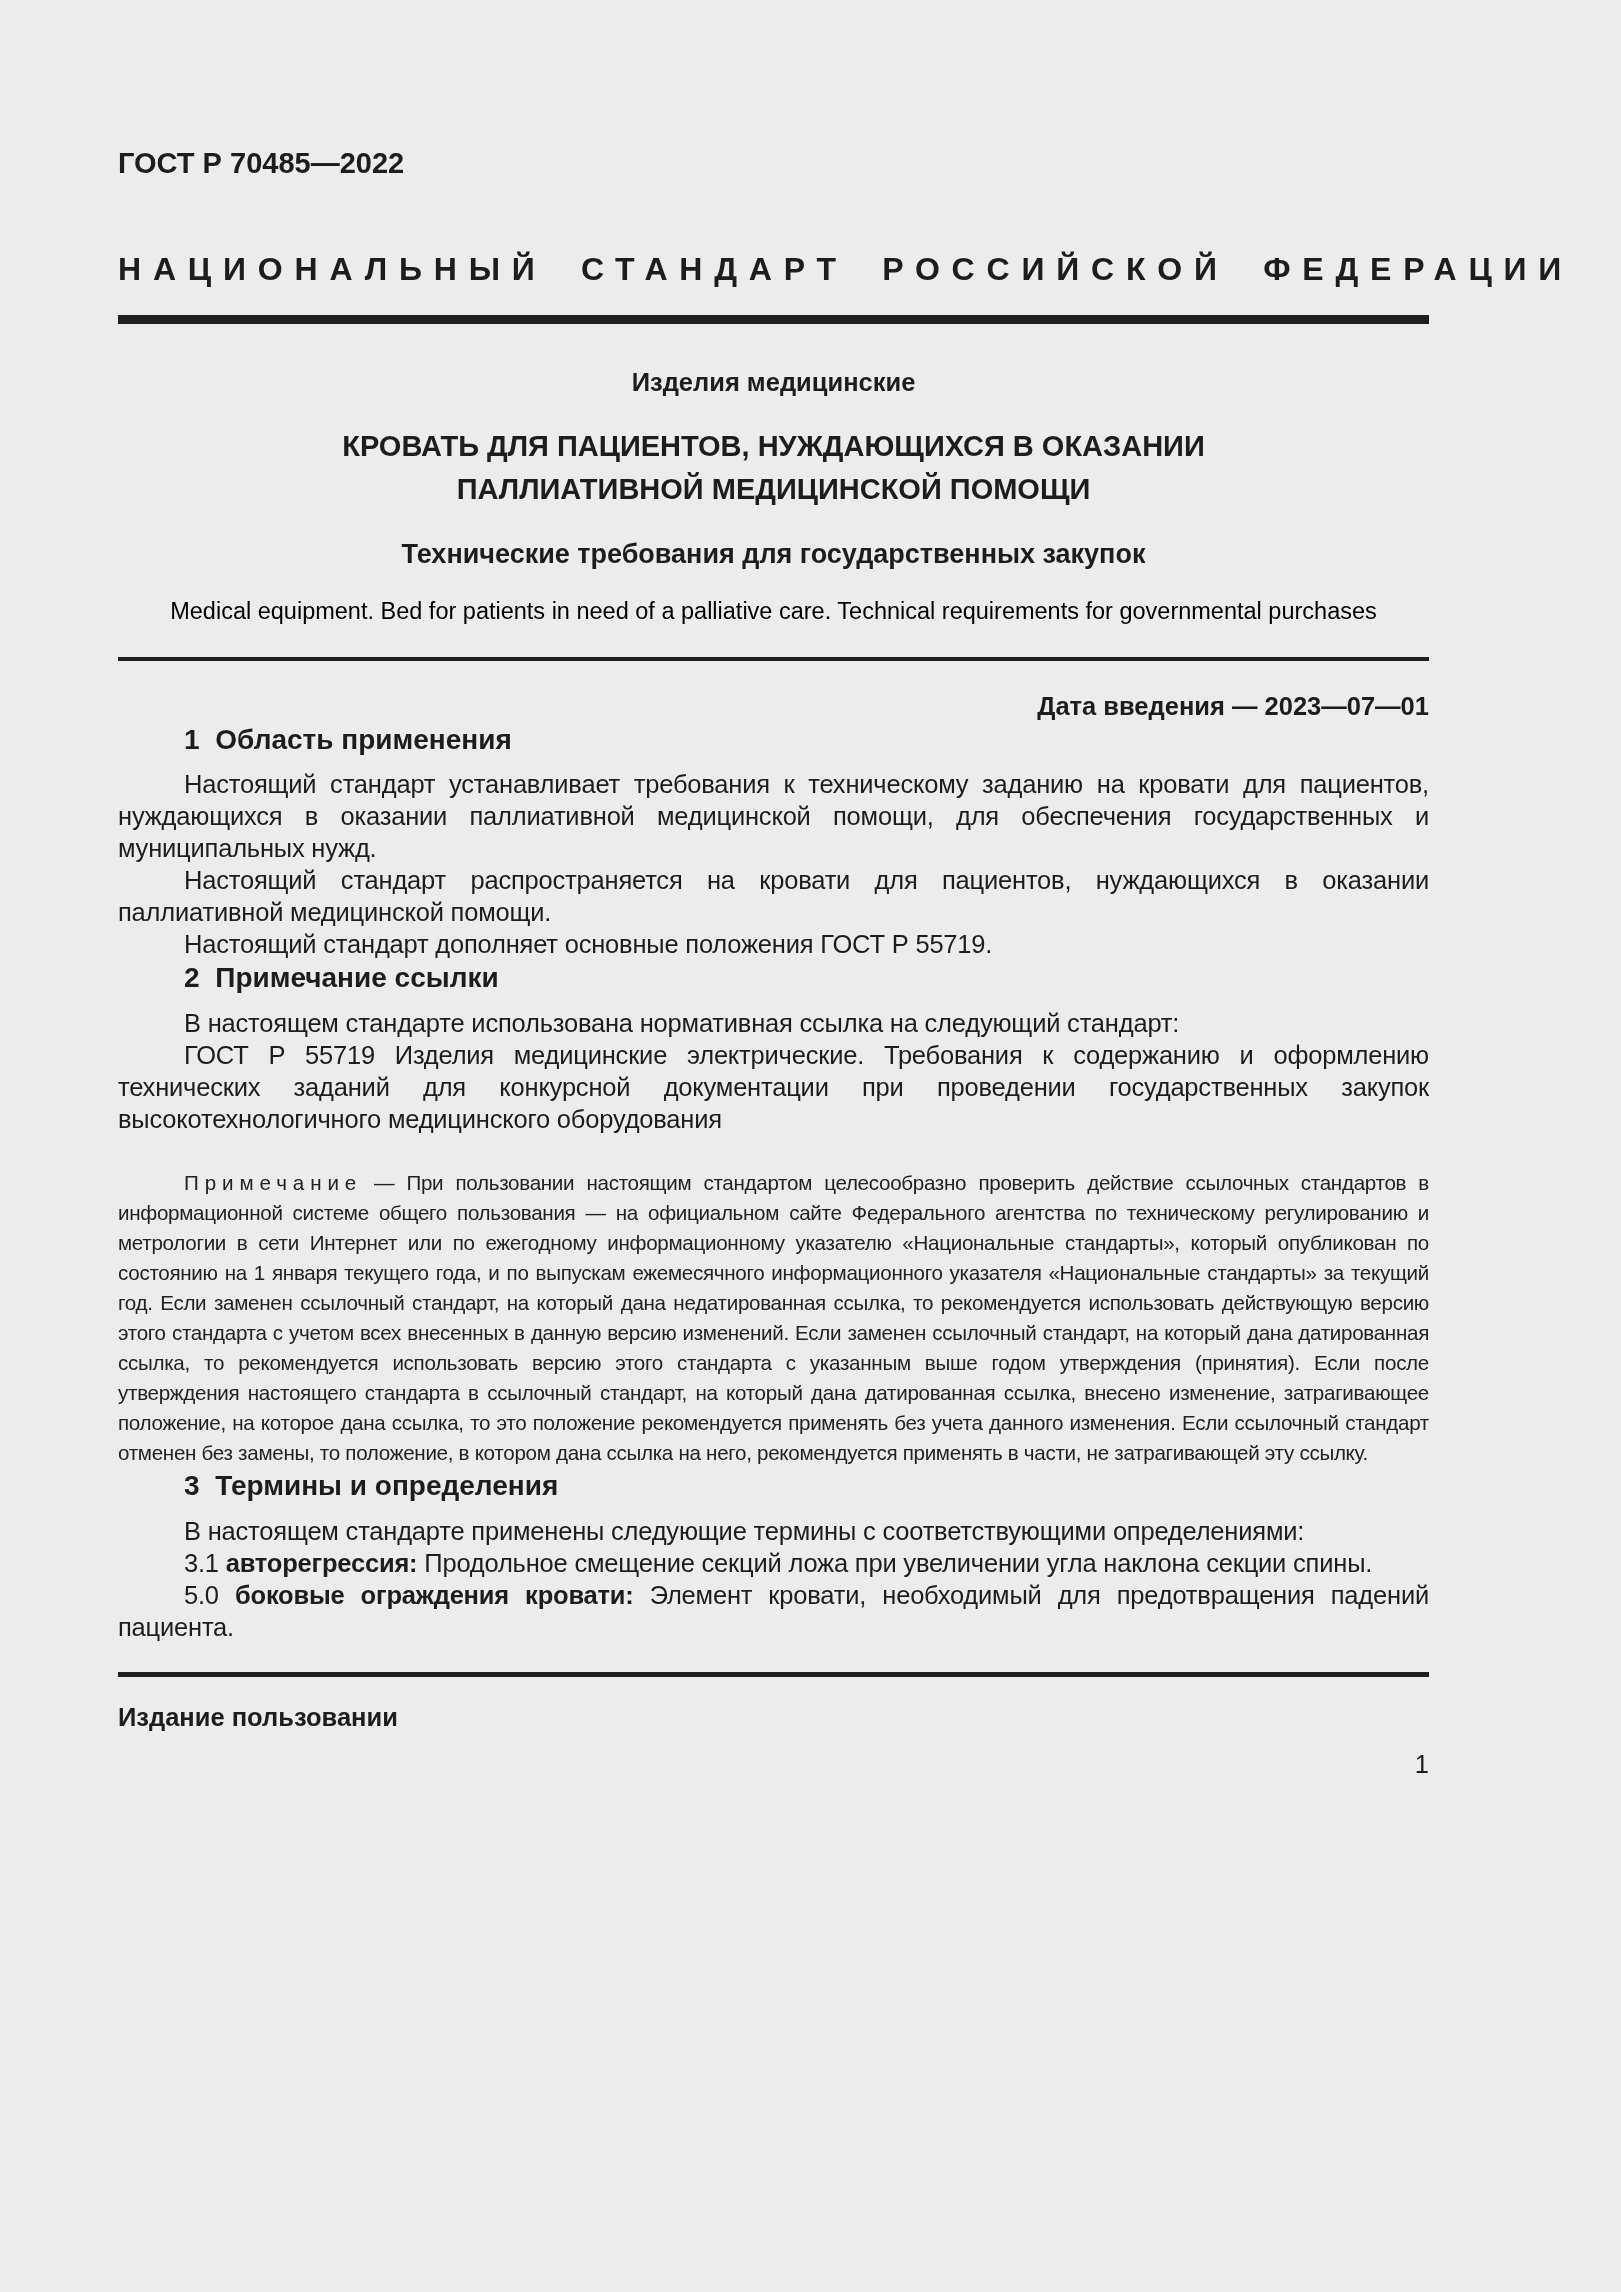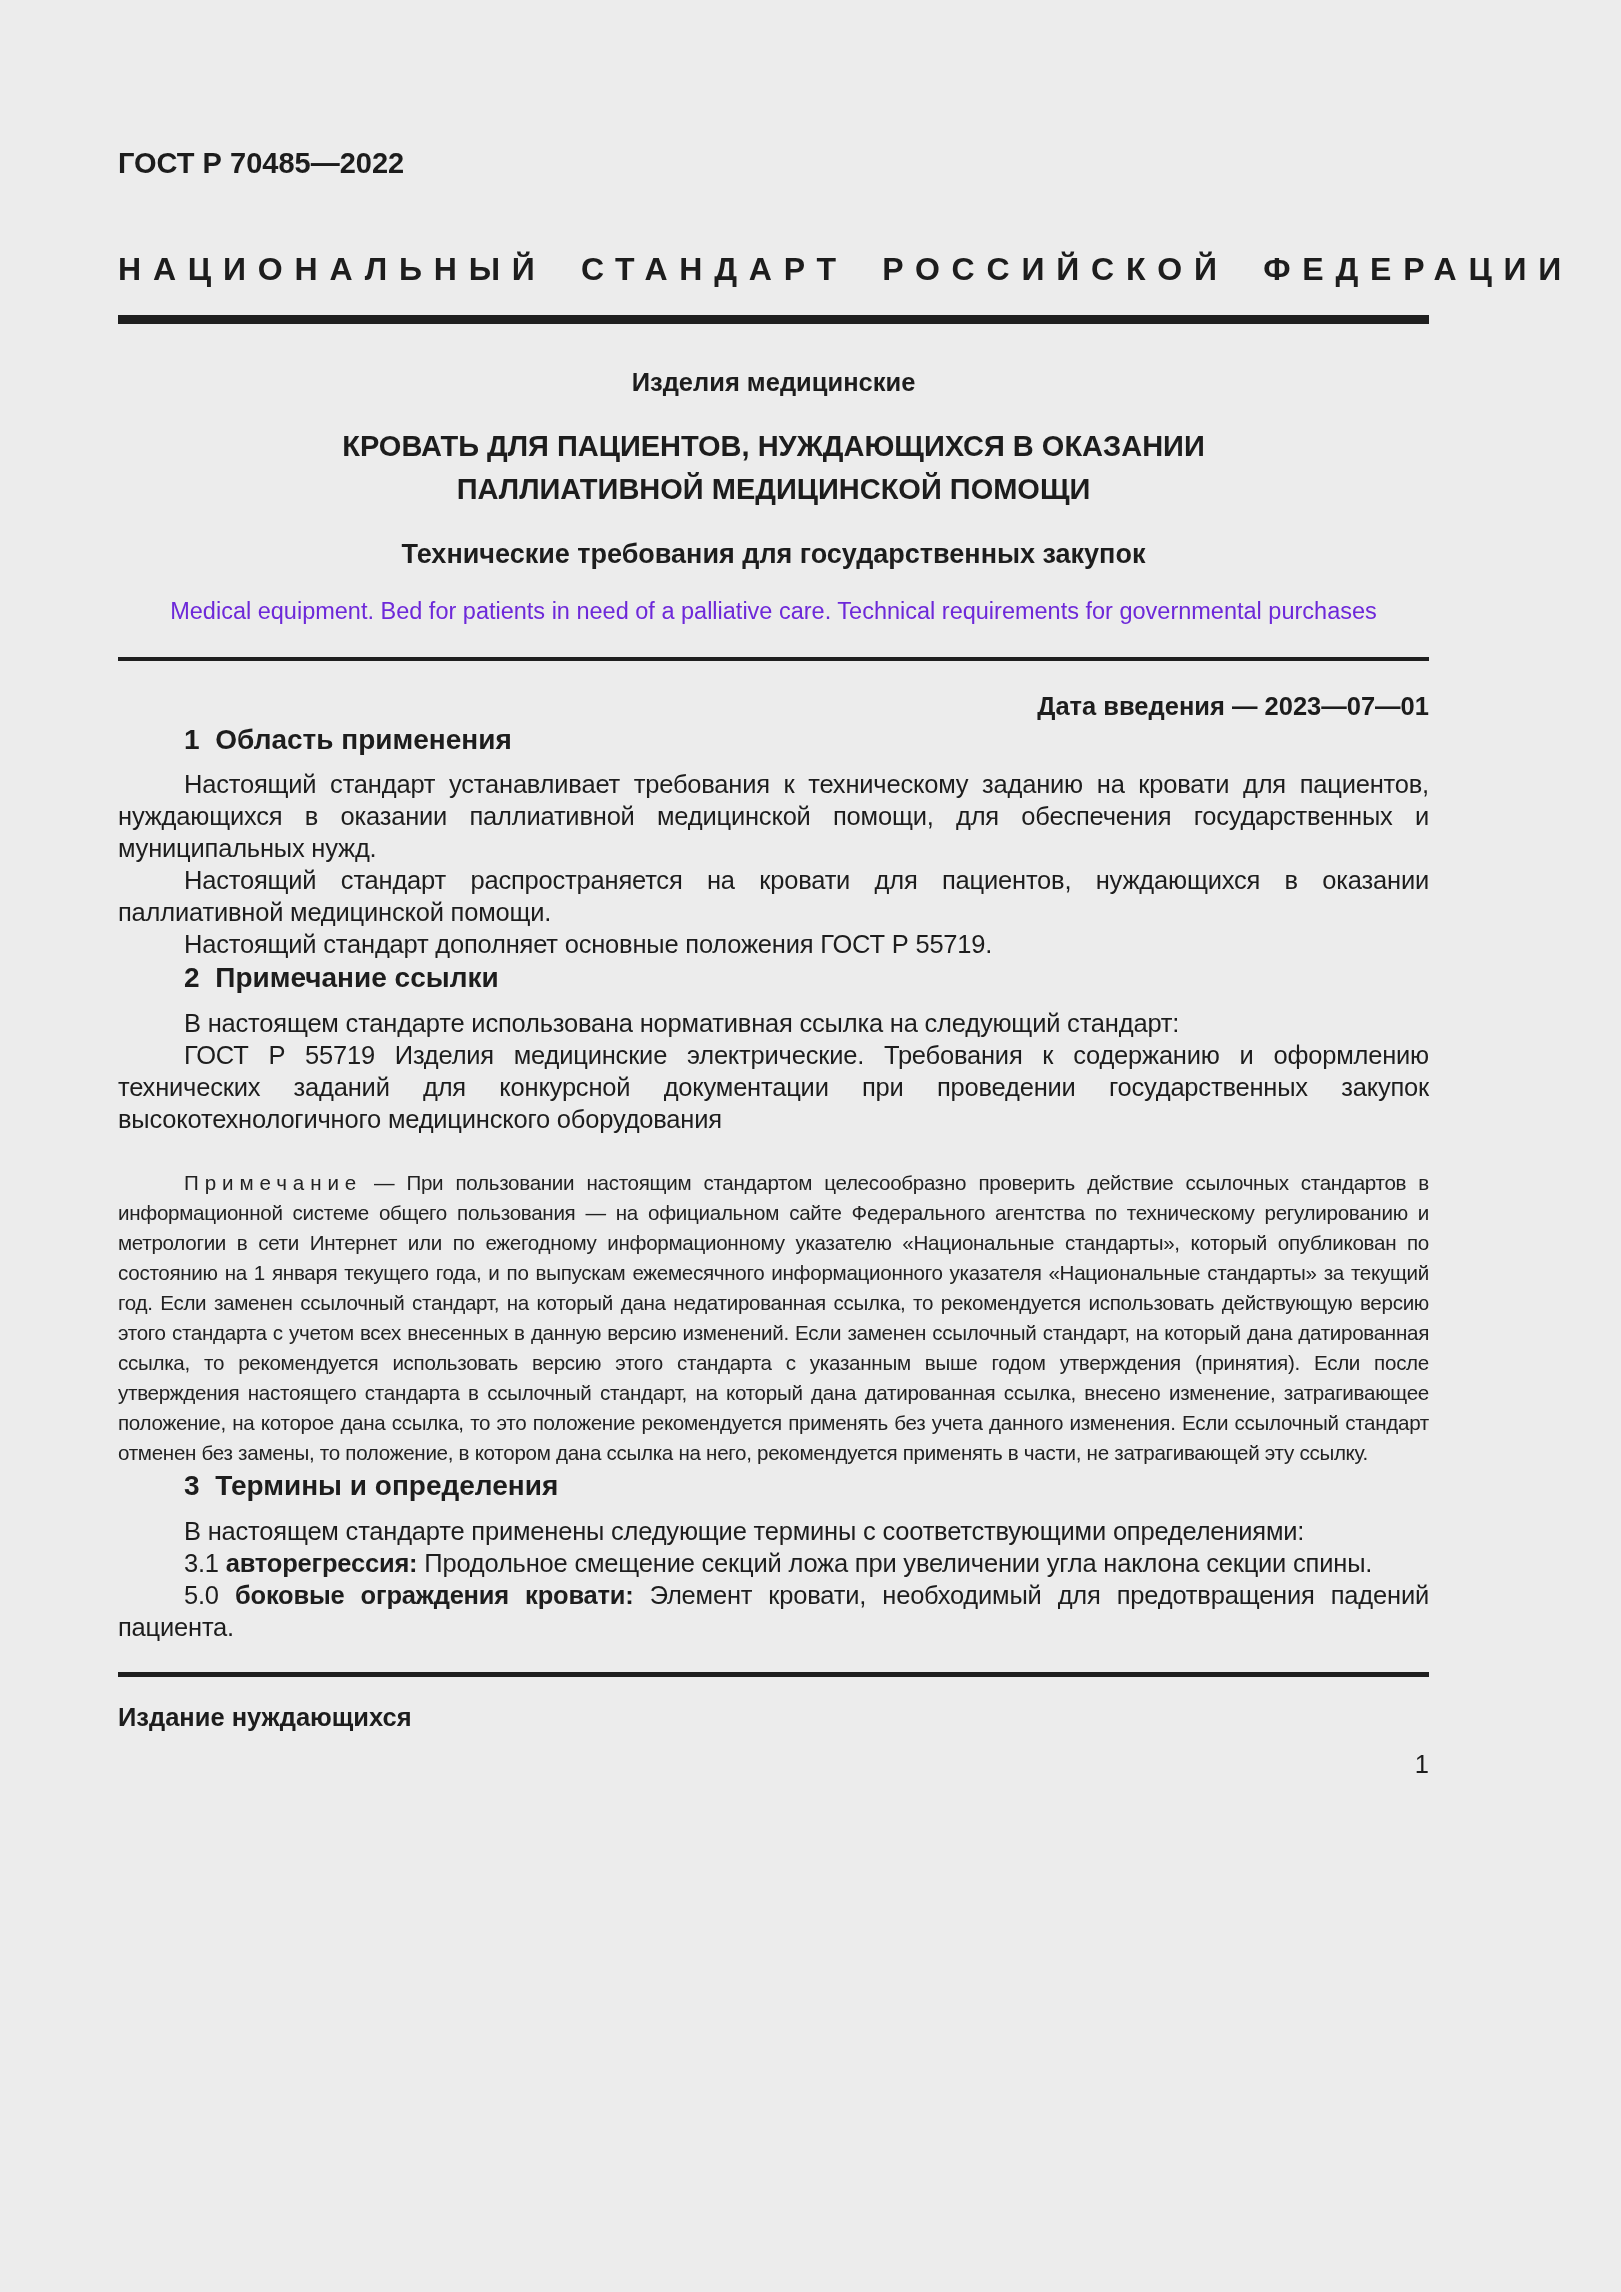--- a/index.html
+++ b/index.html
@@ -51,21 +51,21 @@
       text-align: center;
       font-weight: bold;
       font-size: 27px;
       line-height: 31px;
     }
     .title-en {
       margin-top: 26.5px;
       text-align: center;
       font-size: 23.5px;
       line-height: 29px;
-      color: #6d28d9;
+      color: #000000;
     }
     .date {
       margin-top: 29px;
       text-align: right;
       font-weight: bold;
       font-size: 25.5px;
       line-height: 32px;
     }
     h2.sec {
       margin: 0;
@@ -153,17 +153,17 @@
   </div>
 
   <h2 class="sec sec-3"><span class="num">3</span><span>Термины и определения</span></h2>
   <div class="body-block">
     <p class="para">В настоящем стандарте применены следующие термины с соответствующими определениями:</p>
     <p class="para"><span>3.1</span> <span class="term-name">авторегрессия:</span> <span>Продольное смещение секций ложа при увеличении угла наклона секции спины.</span></p>
     <p class="para"><span>5.0</span> <span class="term-name">боковые ограждения кровати:</span> <span>Элемент кровати, необходимый для предотвращения падений пациента.</span></p>
   </div>
 
   <div class="rule footer-rule"></div>
-  <div class="edition">Издание нуждающихся</div>
+  <div class="edition">Издание пользовании</div>
   <div class="pagenum">1</div>
 
 </div>
 
 
 </body></html>

